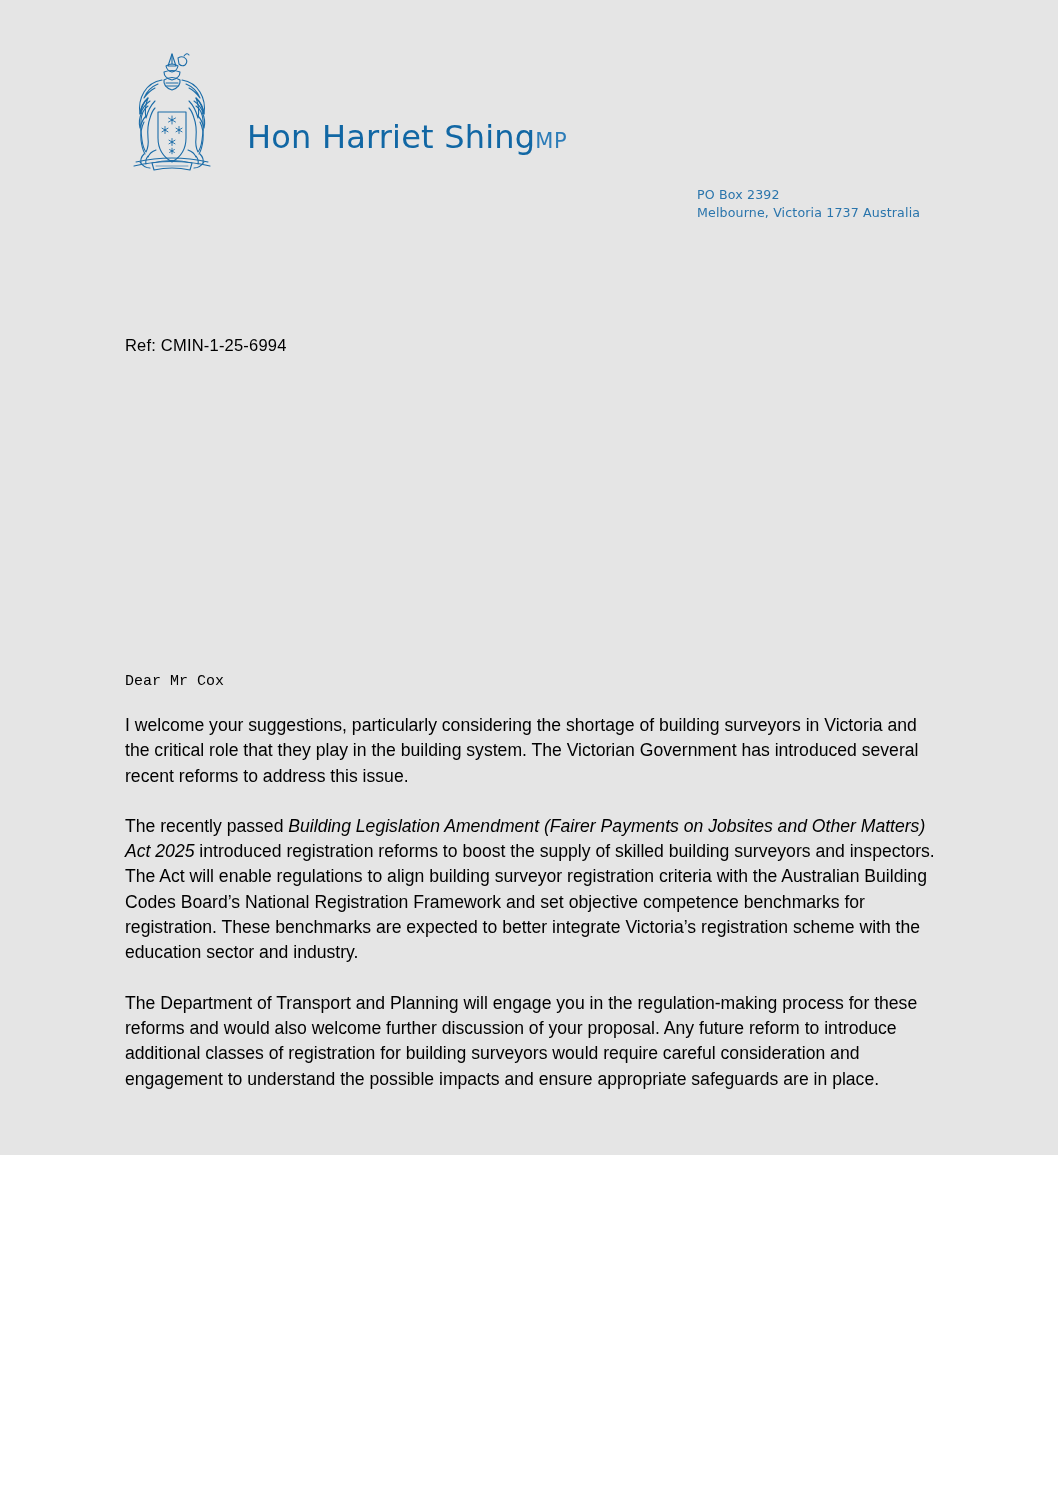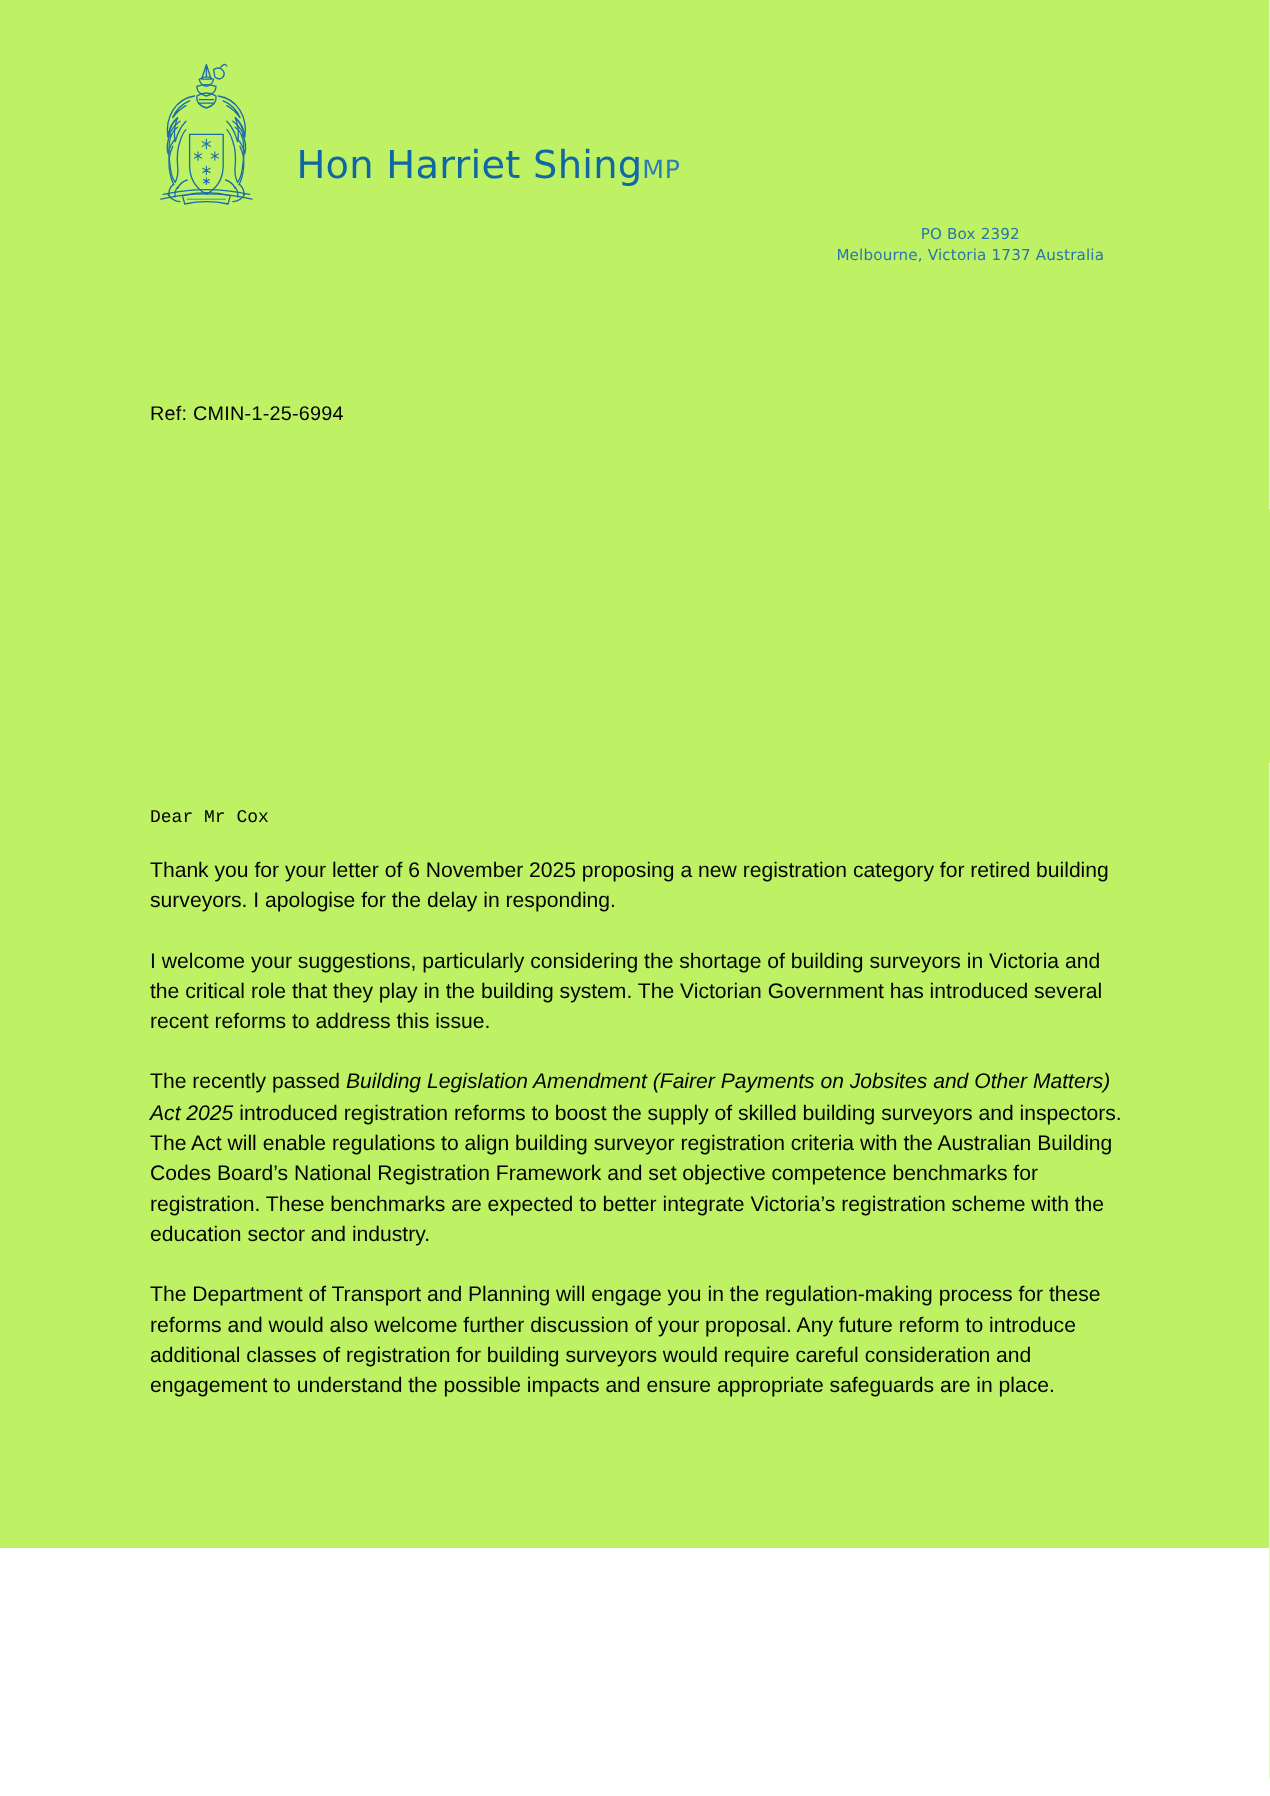--- a/index.html
+++ b/index.html
@@ -7,22 +7,22 @@
     padding: 0;
     background: #ffffff;
   }
   body {
     font-family: "Liberation Sans", sans-serif;
     -webkit-font-smoothing: antialiased;
   }
   .page {
     position: relative;
     width: 1058px;
-    height: 1290px;
-    background: #bef264;
+    height: 1155px;
+    background: #e5e5e5;
     overflow: hidden;
   }
 
   
   .letterhead {
     position: absolute;
     left: 0;
     top: 0;
     width: 1058px;
     height: 260px;
@@ -67,21 +67,20 @@
   .postal-block {
     position: absolute;
     left: 697px;
     top: 186px;
     font-family: "DejaVu Sans", sans-serif;
     font-size: 12.6px;
     line-height: 17.5px;
     color: #2a75ac;
     letter-spacing: 0.15px;
     white-space: nowrap;
-    text-align: center;
   }
 
   
   .ref-line {
     position: absolute;
     left: 125px;
     top: 336px;
     font-size: 16.5px;
     color: #000000;
     letter-spacing: 0.2px;
@@ -203,21 +202,20 @@
       <div>Melbourne, Victoria 1737 Australia</div>
     </div>
   </div>
 
   <div class="ref-line">Ref: CMIN-1-25-6994</div>
 
 
   <div class="salutation">Dear Mr Cox</div>
 
   <div class="body-copy">
-    <p>Thank you for your letter of 6 November 2025 proposing a new registration category for retired building surveyors. I apologise for the delay in responding.</p>
     <p>I welcome your suggestions, particularly considering the shortage of building surveyors in Victoria and the critical role that they play in the building system. The Victorian Government has introduced several recent reforms to address this issue.</p>
     <p><span>The recently passed </span><i>Building Legislation Amendment (Fairer Payments on Jobsites and Other Matters) Act 2025</i><span> introduced registration reforms to boost the supply of skilled building surveyors and inspectors. The Act will enable regulations to align building surveyor registration criteria with the Australian Building Codes Board’s National Registration Framework and set objective competence benchmarks for registration. These benchmarks are expected to better integrate Victoria’s registration scheme with the education sector and industry.</span></p>
     <p>The Department of Transport and Planning will engage you in the regulation-making process for these reforms and would also welcome further discussion of your proposal. Any future reform to introduce additional classes of registration for building surveyors would require careful consideration and engagement to understand the possible impacts and ensure appropriate safeguards are in place.</p>
   </div>
 
   <div class="vic-logo">
     <svg viewBox="0 0 100 62" xmlns="http://www.w3.org/2000/svg">
 
       <polygon points="10,3 52,3 31,56" fill="#1464a0"></polygon>
 

